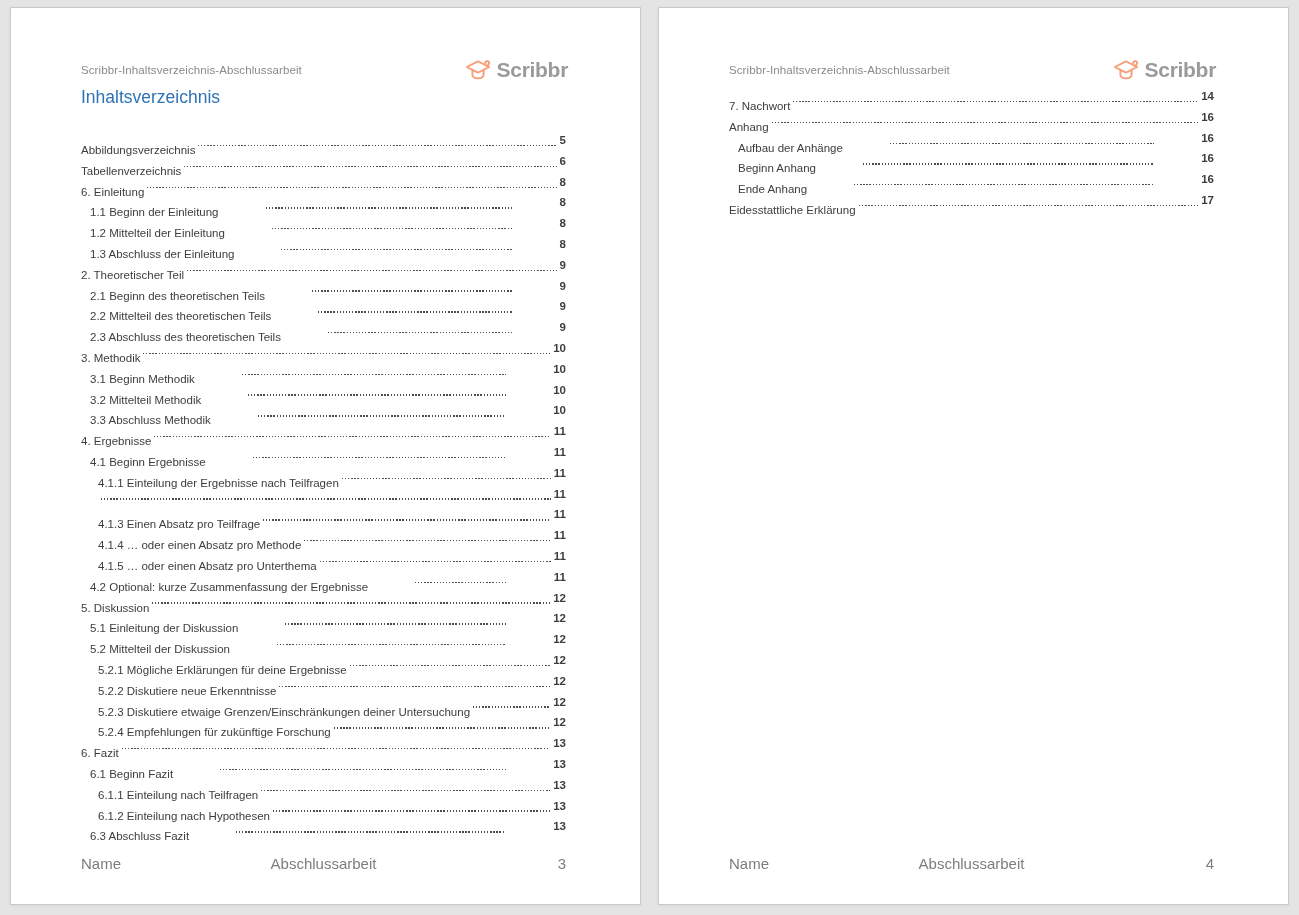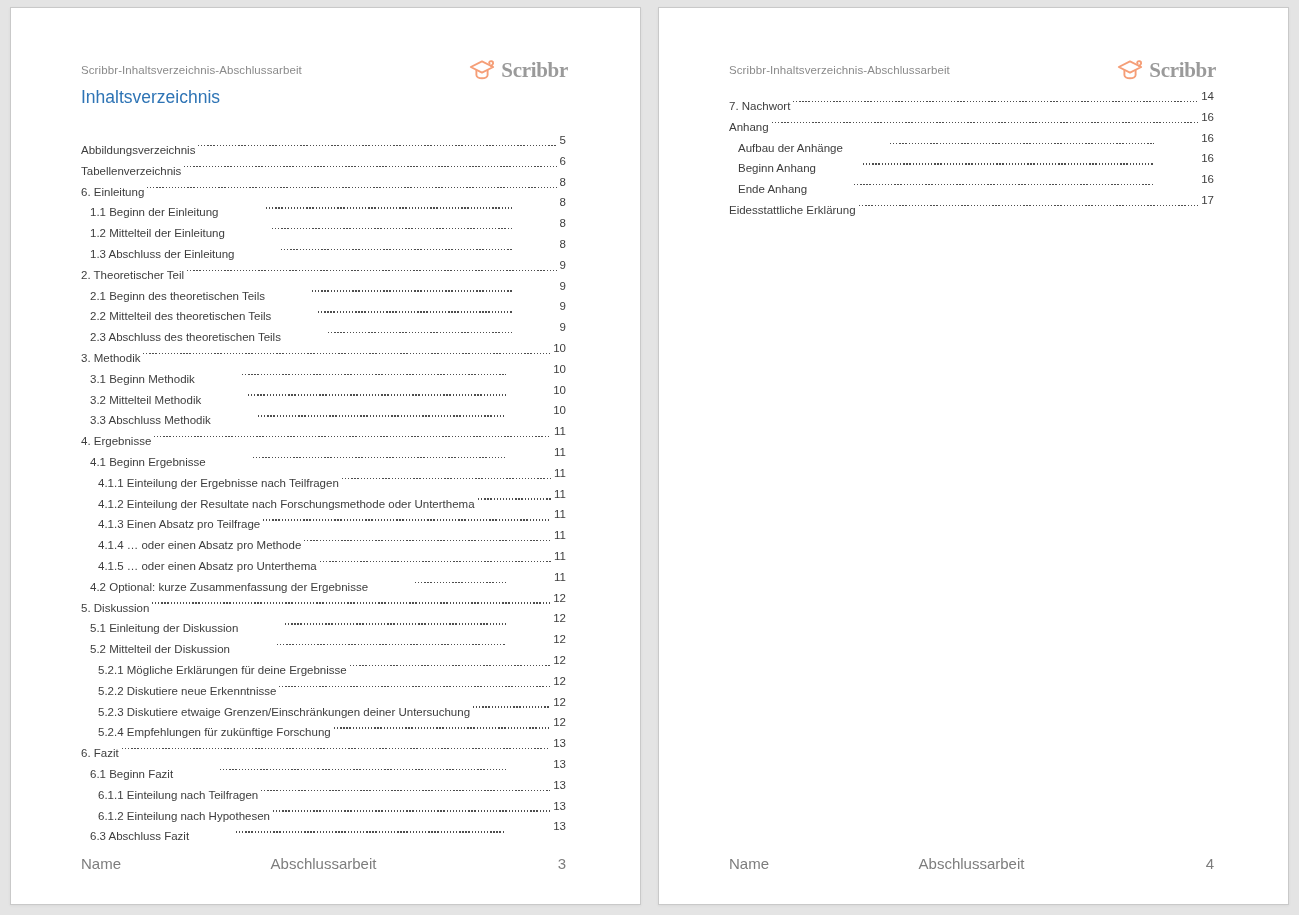--- a/index.html
+++ b/index.html
@@ -40,21 +40,20 @@
     display: flex;
     align-items: center;
     gap: 5px;
   }
   .logo svg { display: block; }
   .logo-text {
     font-size: 21px;
     font-weight: 700;
     color: #9a9a9a;
     letter-spacing: -0.3px;
-    font-family: Liberation Serif, serif;
   }
 
   .page-content {
     position: absolute;
     top: 0; left: 70px; right: 74px;
   }
   .toc-heading {
     margin-top: 77px;
     font-size: 17.5px;
     font-weight: 400;
@@ -75,21 +74,21 @@
   .toc-row.lvl1 { padding-left: 9px; gap: 44px; }
   .toc-row.lvl2 { padding-left: 17px; }
   .toc-label { white-space: nowrap; margin-top: 10px; }
   .toc-leader {
     flex: 1;
     align-self: flex-end;
     height: 1.4px;
     margin: 0 3px 4.5px 3px;
     background-image: repeating-linear-gradient(to right, #4d4d4d 0 1.3px, transparent 1.3px 3.1px);
   }
-  .toc-page { white-space: nowrap; }
+  .toc-page { white-space: nowrap; font-weight: bold; }
 
   .page-footer {
     position: absolute;
     bottom: 32px; left: 70px; right: 74px;
     display: flex;
     align-items: baseline;
     font-size: 15px;
     color: #7d7d7d;
   }
   .footer-left   { flex: 1; text-align: left; }
@@ -200,21 +199,20 @@
     <span class="toc-label">4.1 Beginn Ergebnisse</span>
     <span class="toc-leader"></span>
     <span class="toc-page">11</span>
   </div>
         <div class="toc-row lvl2">
     <span class="toc-label">4.1.1 Einteilung der Ergebnisse nach Teilfragen</span>
     <span class="toc-leader"></span>
     <span class="toc-page">11</span>
   </div>
         <div class="toc-row lvl2">
-    <span class="toc-label">4.1.2 Einteilung der Resultate nach Forschungsmethode oder Unterthema</span>
     <span class="toc-leader"></span>
     <span class="toc-page">11</span>
   </div>
         <div class="toc-row lvl2">
     <span class="toc-label">4.1.3 Einen Absatz pro Teilfrage</span>
     <span class="toc-leader"></span>
     <span class="toc-page">11</span>
   </div>
         <div class="toc-row lvl2">
     <span class="toc-label">4.1.4 … oder einen Absatz pro Methode</span>

